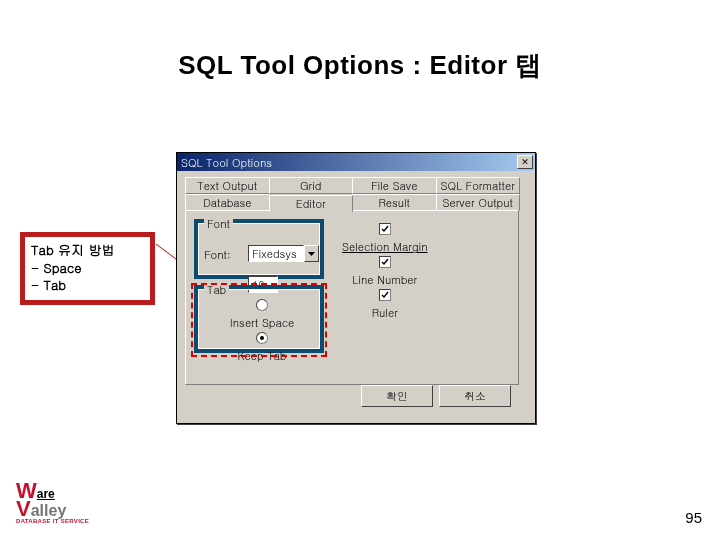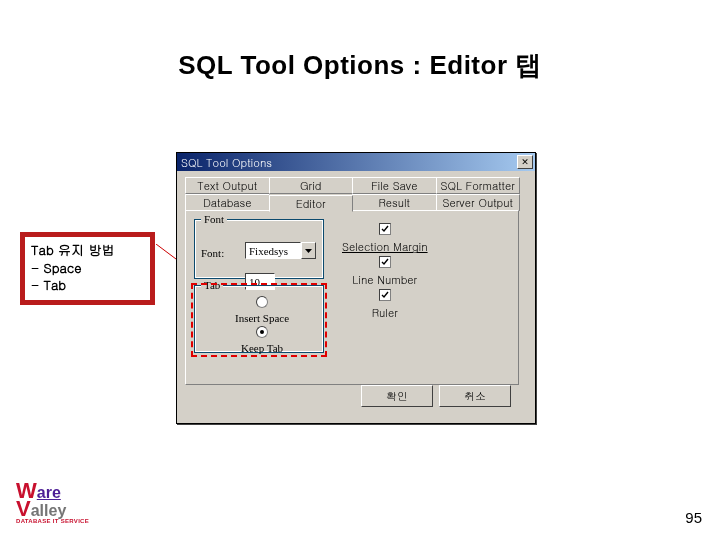--- a/index.html
+++ b/index.html
@@ -101,23 +101,22 @@
     border-right-color: #808080;
     border-bottom-color: #808080;
     padding: 8px;
     height: 175px;
     position: relative;
     margin-top: -1px;
     background: #d4d0c8;
   }
   .groupbox {
     position: absolute;
-    border: 1px solid #0c4a6e;
+    border: 4px solid #0c4a6e;
     box-shadow: inset -1px -1px 0 #fff, inset 1px 1px 0 #fff;
-    font-family: Liberation Serif, serif;
   }
   .groupbox-title {
     position: absolute;
     top: -7px; left: 6px;
     background: #d4d0c8;
     padding: 0 3px;
     font-size: 11px;
   }
   .font-group { top: 8px; left: 8px; width: 130px; height: 60px; }
   .tab-group  { top: 74px; left: 8px; width: 130px; height: 68px; }
@@ -179,21 +178,21 @@
   }
   .hi1 { top: 72px; left: 5px; width: 136px; height: 74px; }
   .logo {
     position: absolute;
     left: 16px; bottom: 16px;
     font-family: "Arial", sans-serif;
     font-weight: bold;
     line-height: 0.85;
   }
   .logo .w { color: #c8102e; font-size: 22px; }
-  .logo .are { color: #4c1d95; font-size: 16px; text-decoration: underline; }
+  .logo .are { color: #000000; font-size: 12px; text-decoration: underline; }
   .logo .v { color: #c8102e; font-size: 22px; }
   .logo .alley { color: #757575; font-size: 16px; }
   .logo-sub { font-size: 6px; color: #c8102e; letter-spacing: 0.3px; }
   .pagenum {
     position: absolute;
     right: 18px; bottom: 14px;
     font-size: 15px;
     font-family: "Arial", sans-serif;
   }
 </style>

